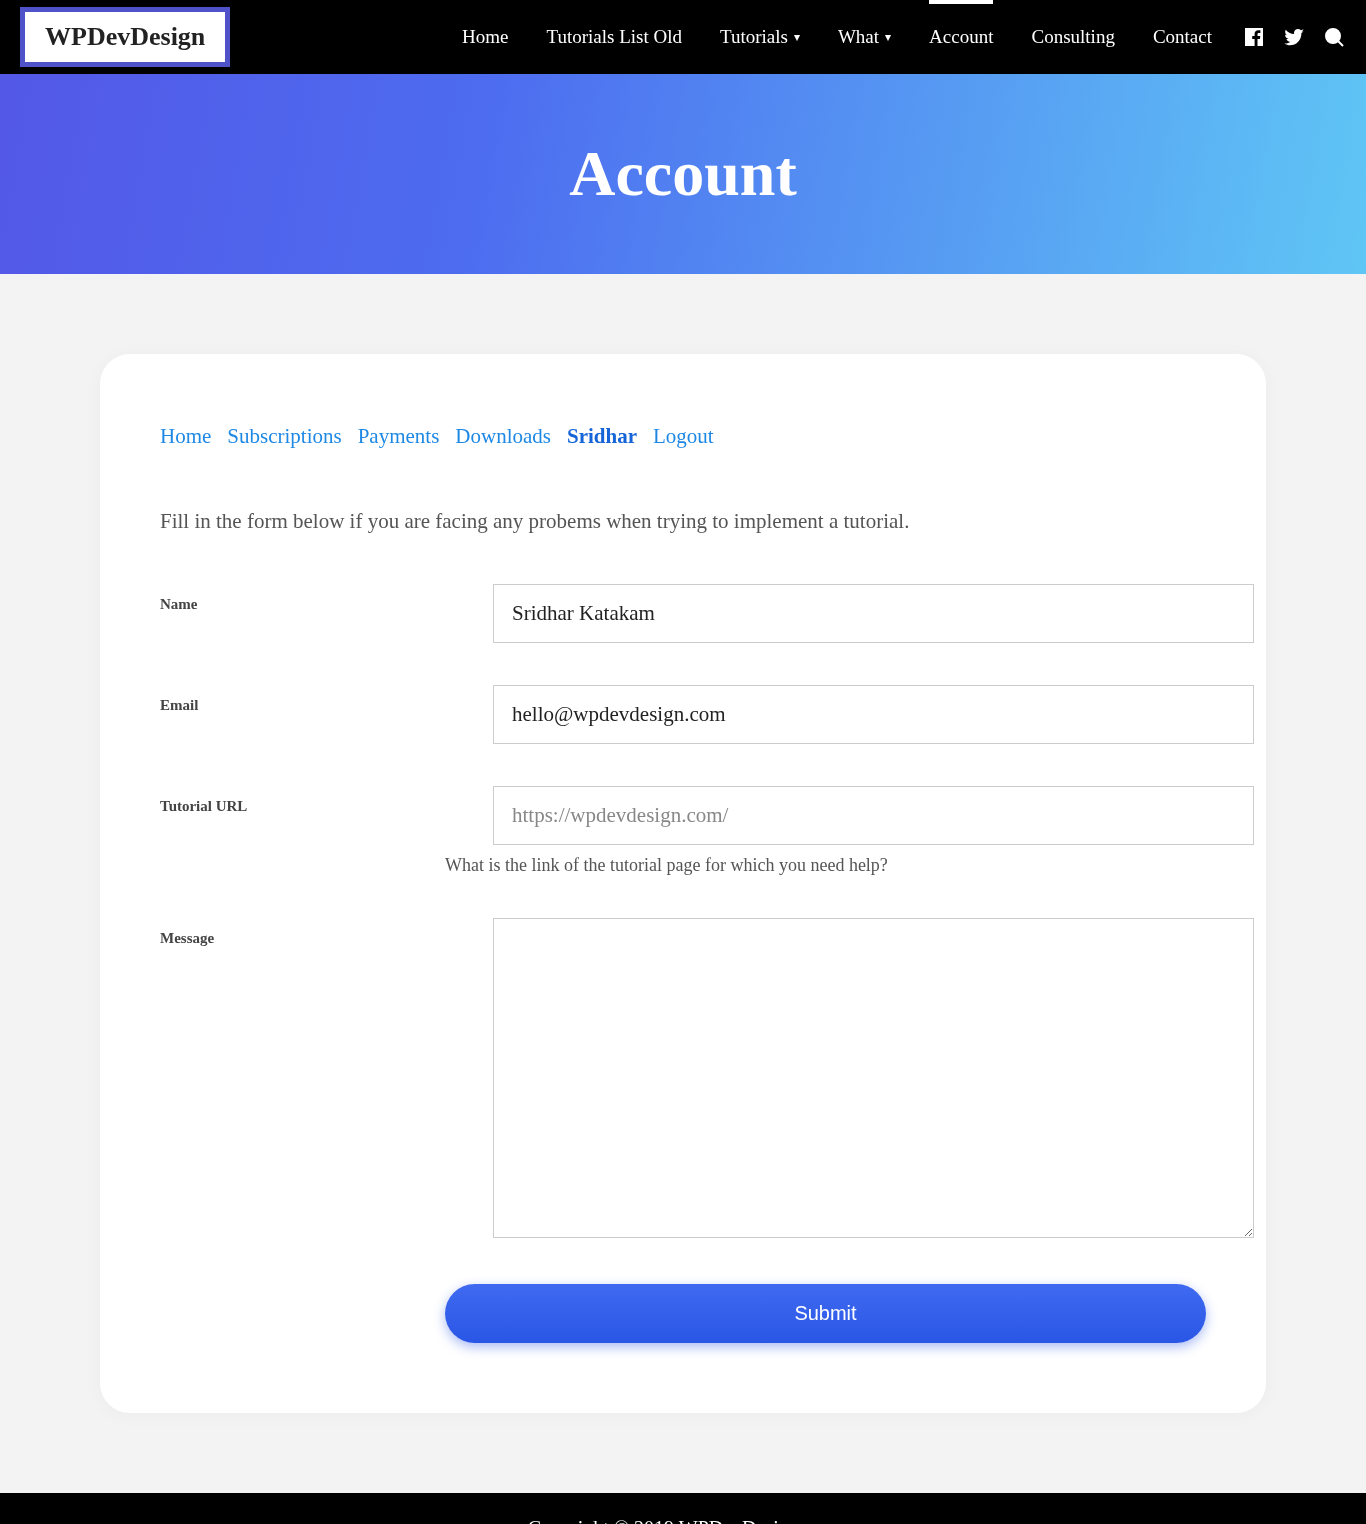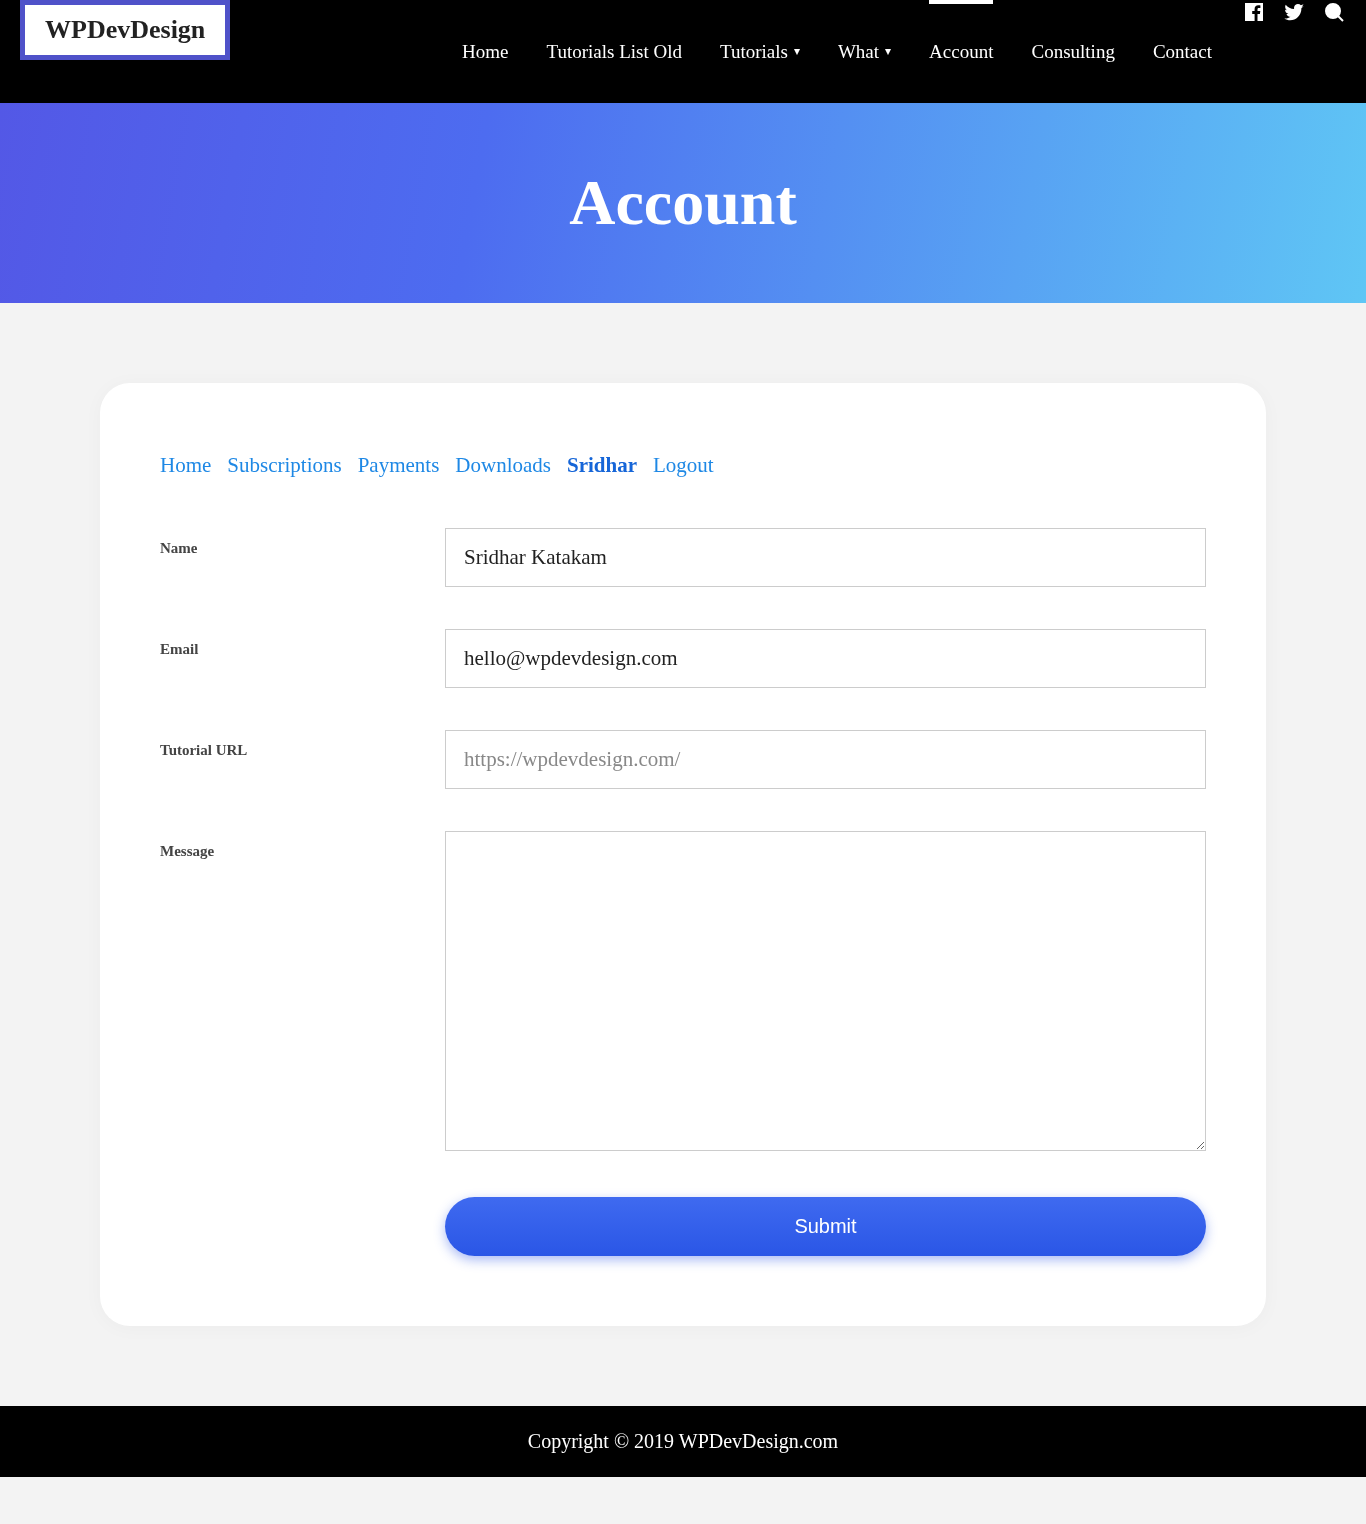--- a/index.html
+++ b/index.html
@@ -4,23 +4,23 @@
 <style>
 * { margin: 0; padding: 0; box-sizing: border-box; }
 body {
   font-family: Georgia, 'Times New Roman', serif;
   background: #f3f3f3;
   width: 1366px;
   margin: 0 auto;
 }
 .header {
   background: #000;
-  height: 103px;
-  display: flex;
-  align-items: flex-start;
+  height: 74px;
+  display: flex;
+  align-items: center;
   padding: 0 20px;
   position: relative;
 }
 .logo {
   background: #fff;
   border: 5px solid #4f52c9;
   padding: 10px 20px;
   font-family: Georgia, serif;
   font-size: 26px;
   font-weight: bold;
@@ -125,20 +125,21 @@
 .field-input-wrap {
   flex: 1;
 }
 .field-input {
   width: 100%;
   border: 1px solid #ccc;
   padding: 16px 18px;
   font-size: 21px;
   font-family: Georgia, serif;
   color: #222;
+  margin-left: 48px;
 }
 .field-input::placeholder { color: #888; }
 .field-help {
   margin-top: 10px;
   font-size: 18px;
   color: #555;
 }
 textarea.field-input {
   height: 320px;
   resize: vertical;
@@ -210,40 +211,42 @@
   <div class="card">
     <div class="tabs">
       <span class="tab">Home</span>
       <span class="tab">Subscriptions</span>
       <span class="tab">Payments</span>
       <span class="tab">Downloads</span>
       <span class="tab active">Sridhar</span>
       <span class="tab">Logout</span>
     </div>
 
+    <p class="intro">Fill in the form below if you are facing any probems when trying to implement a tutorial.</p>
 
     <div class="form">
       <div class="field-row">
         <div class="field-label">Name</div>
         <div class="field-input-wrap">
           <input class="field-input" value="Sridhar Katakam" style="">
         </div>
       </div>
 
       <div class="field-row">
         <div class="field-label">Email</div>
         <div class="field-input-wrap">
           <input class="field-input" value="hello@wpdevdesign.com" style="">
         </div>
       </div>
 
       <div class="field-row">
         <div class="field-label">Tutorial URL</div>
         <div class="field-input-wrap">
           <input class="field-input" placeholder="https://wpdevdesign.com/" style="">
+          <div class="field-help">What is the link of the tutorial page for which you need help?</div>
         </div>
       </div>
 
       <div class="field-row">
         <div class="field-label">Message</div>
         <div class="field-input-wrap">
           <textarea class="field-input" style=""></textarea>
         </div>
       </div>
 

